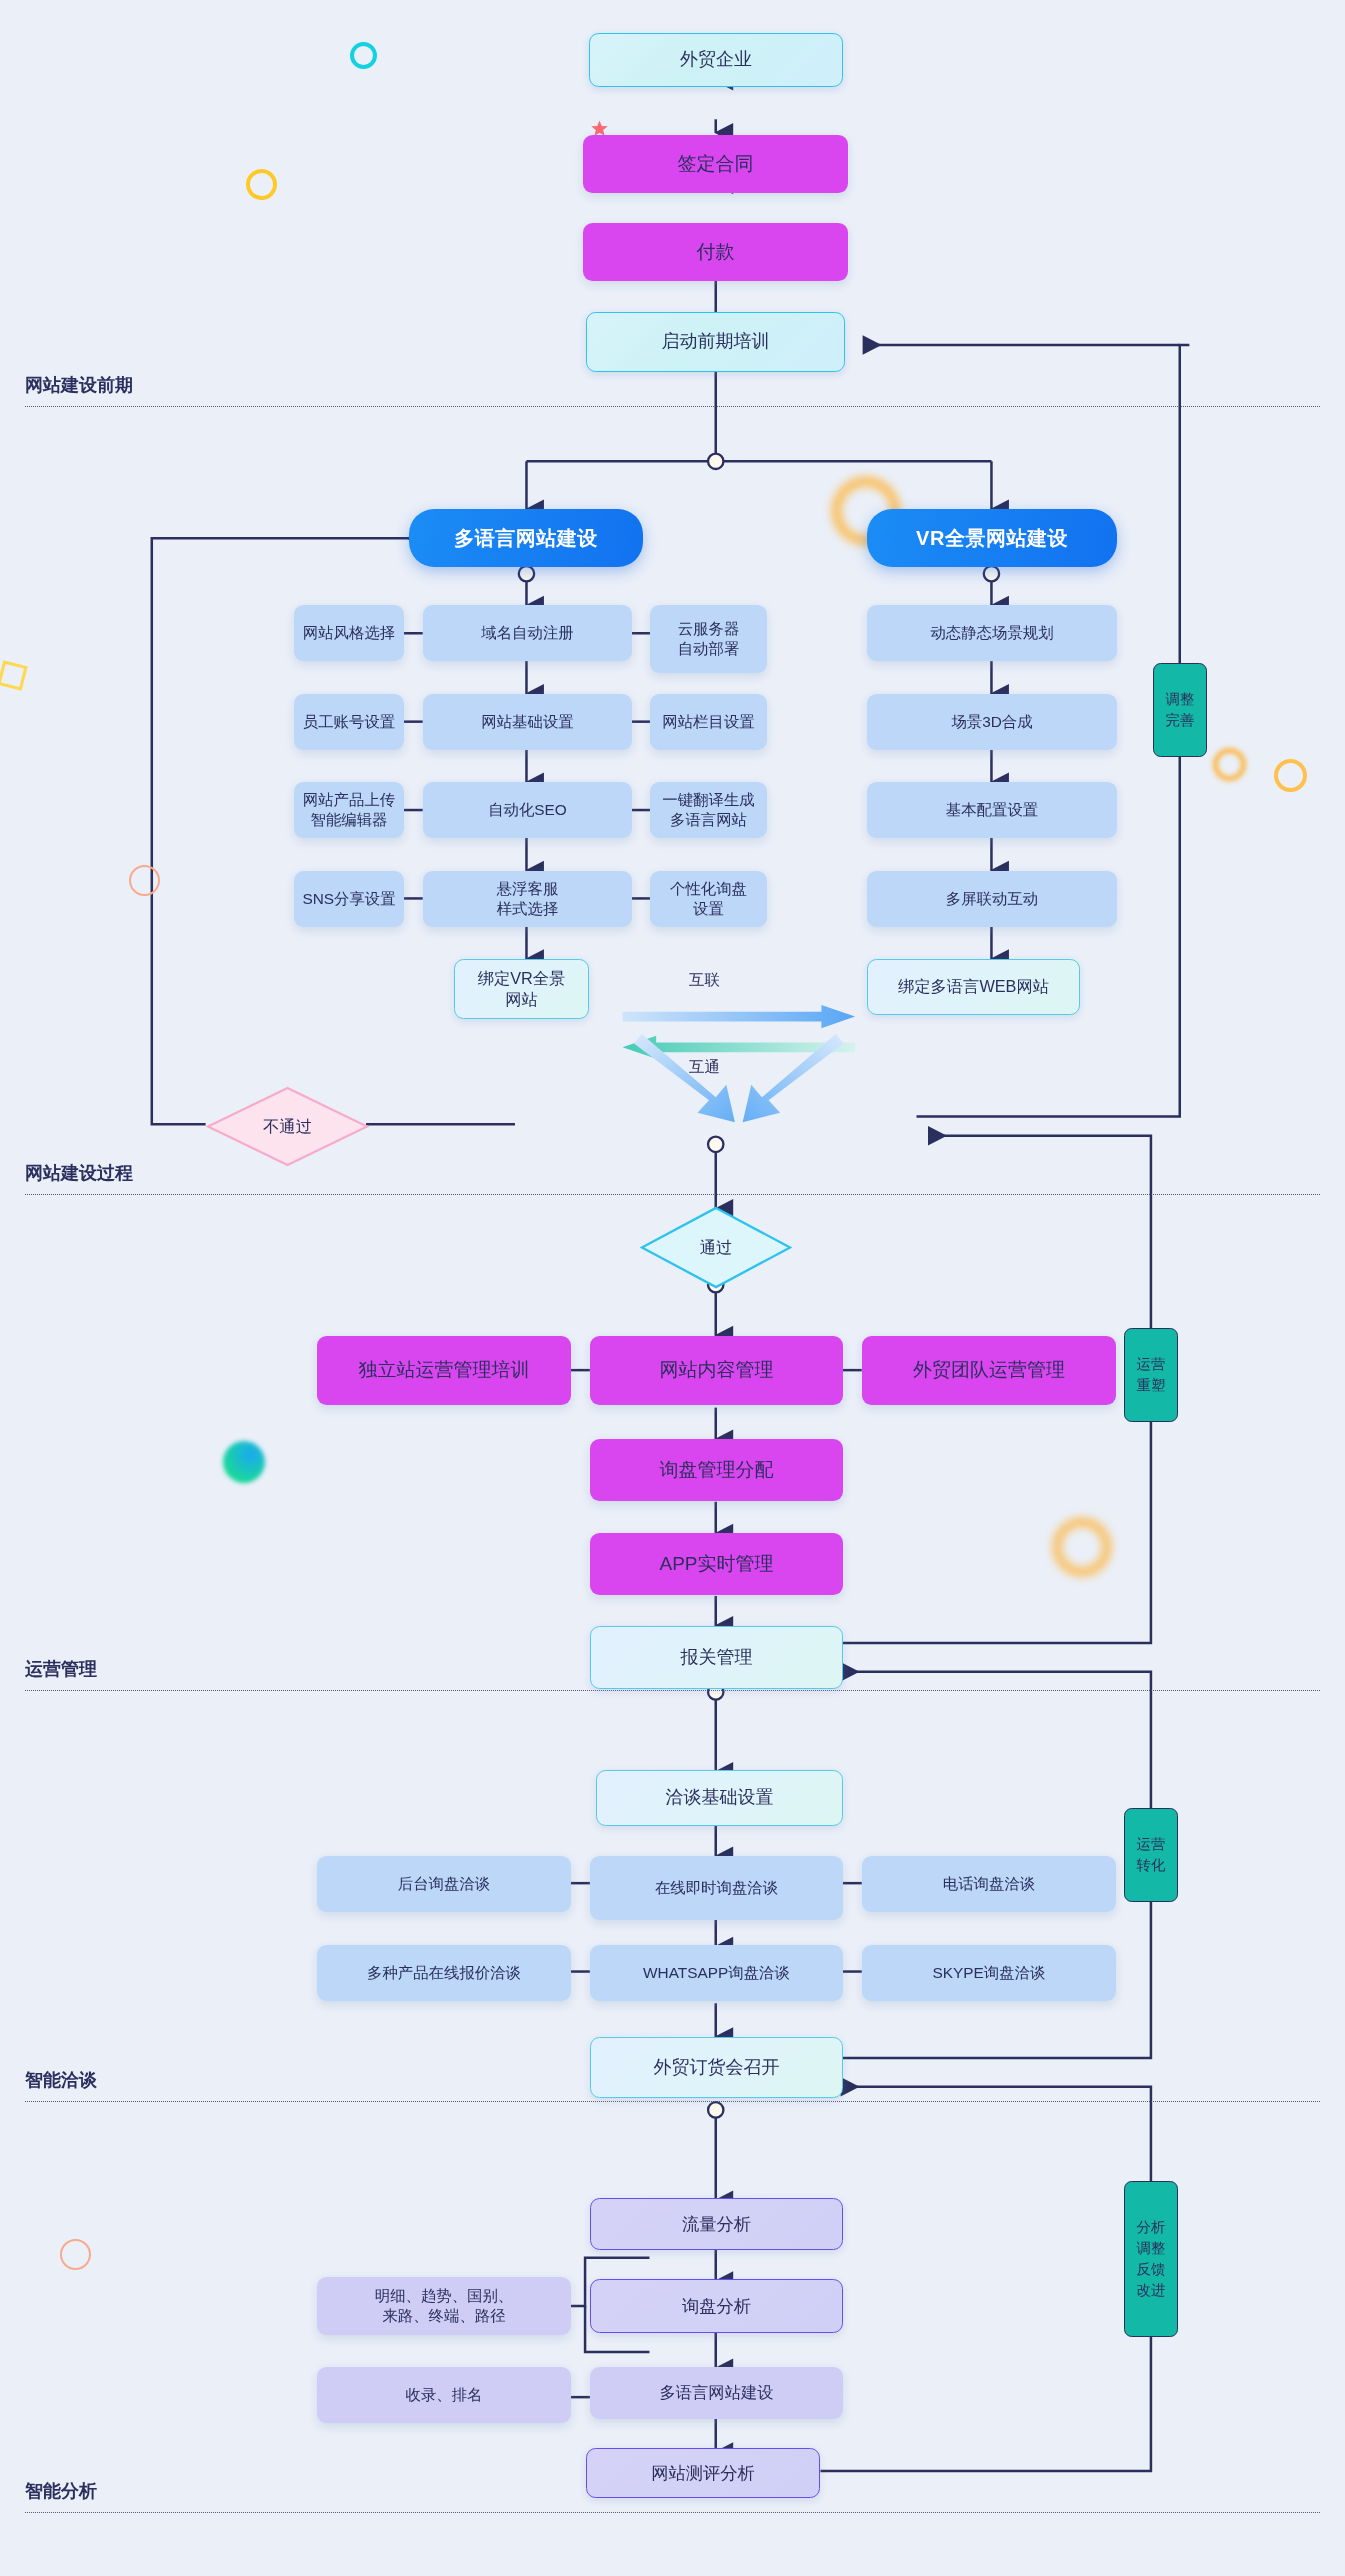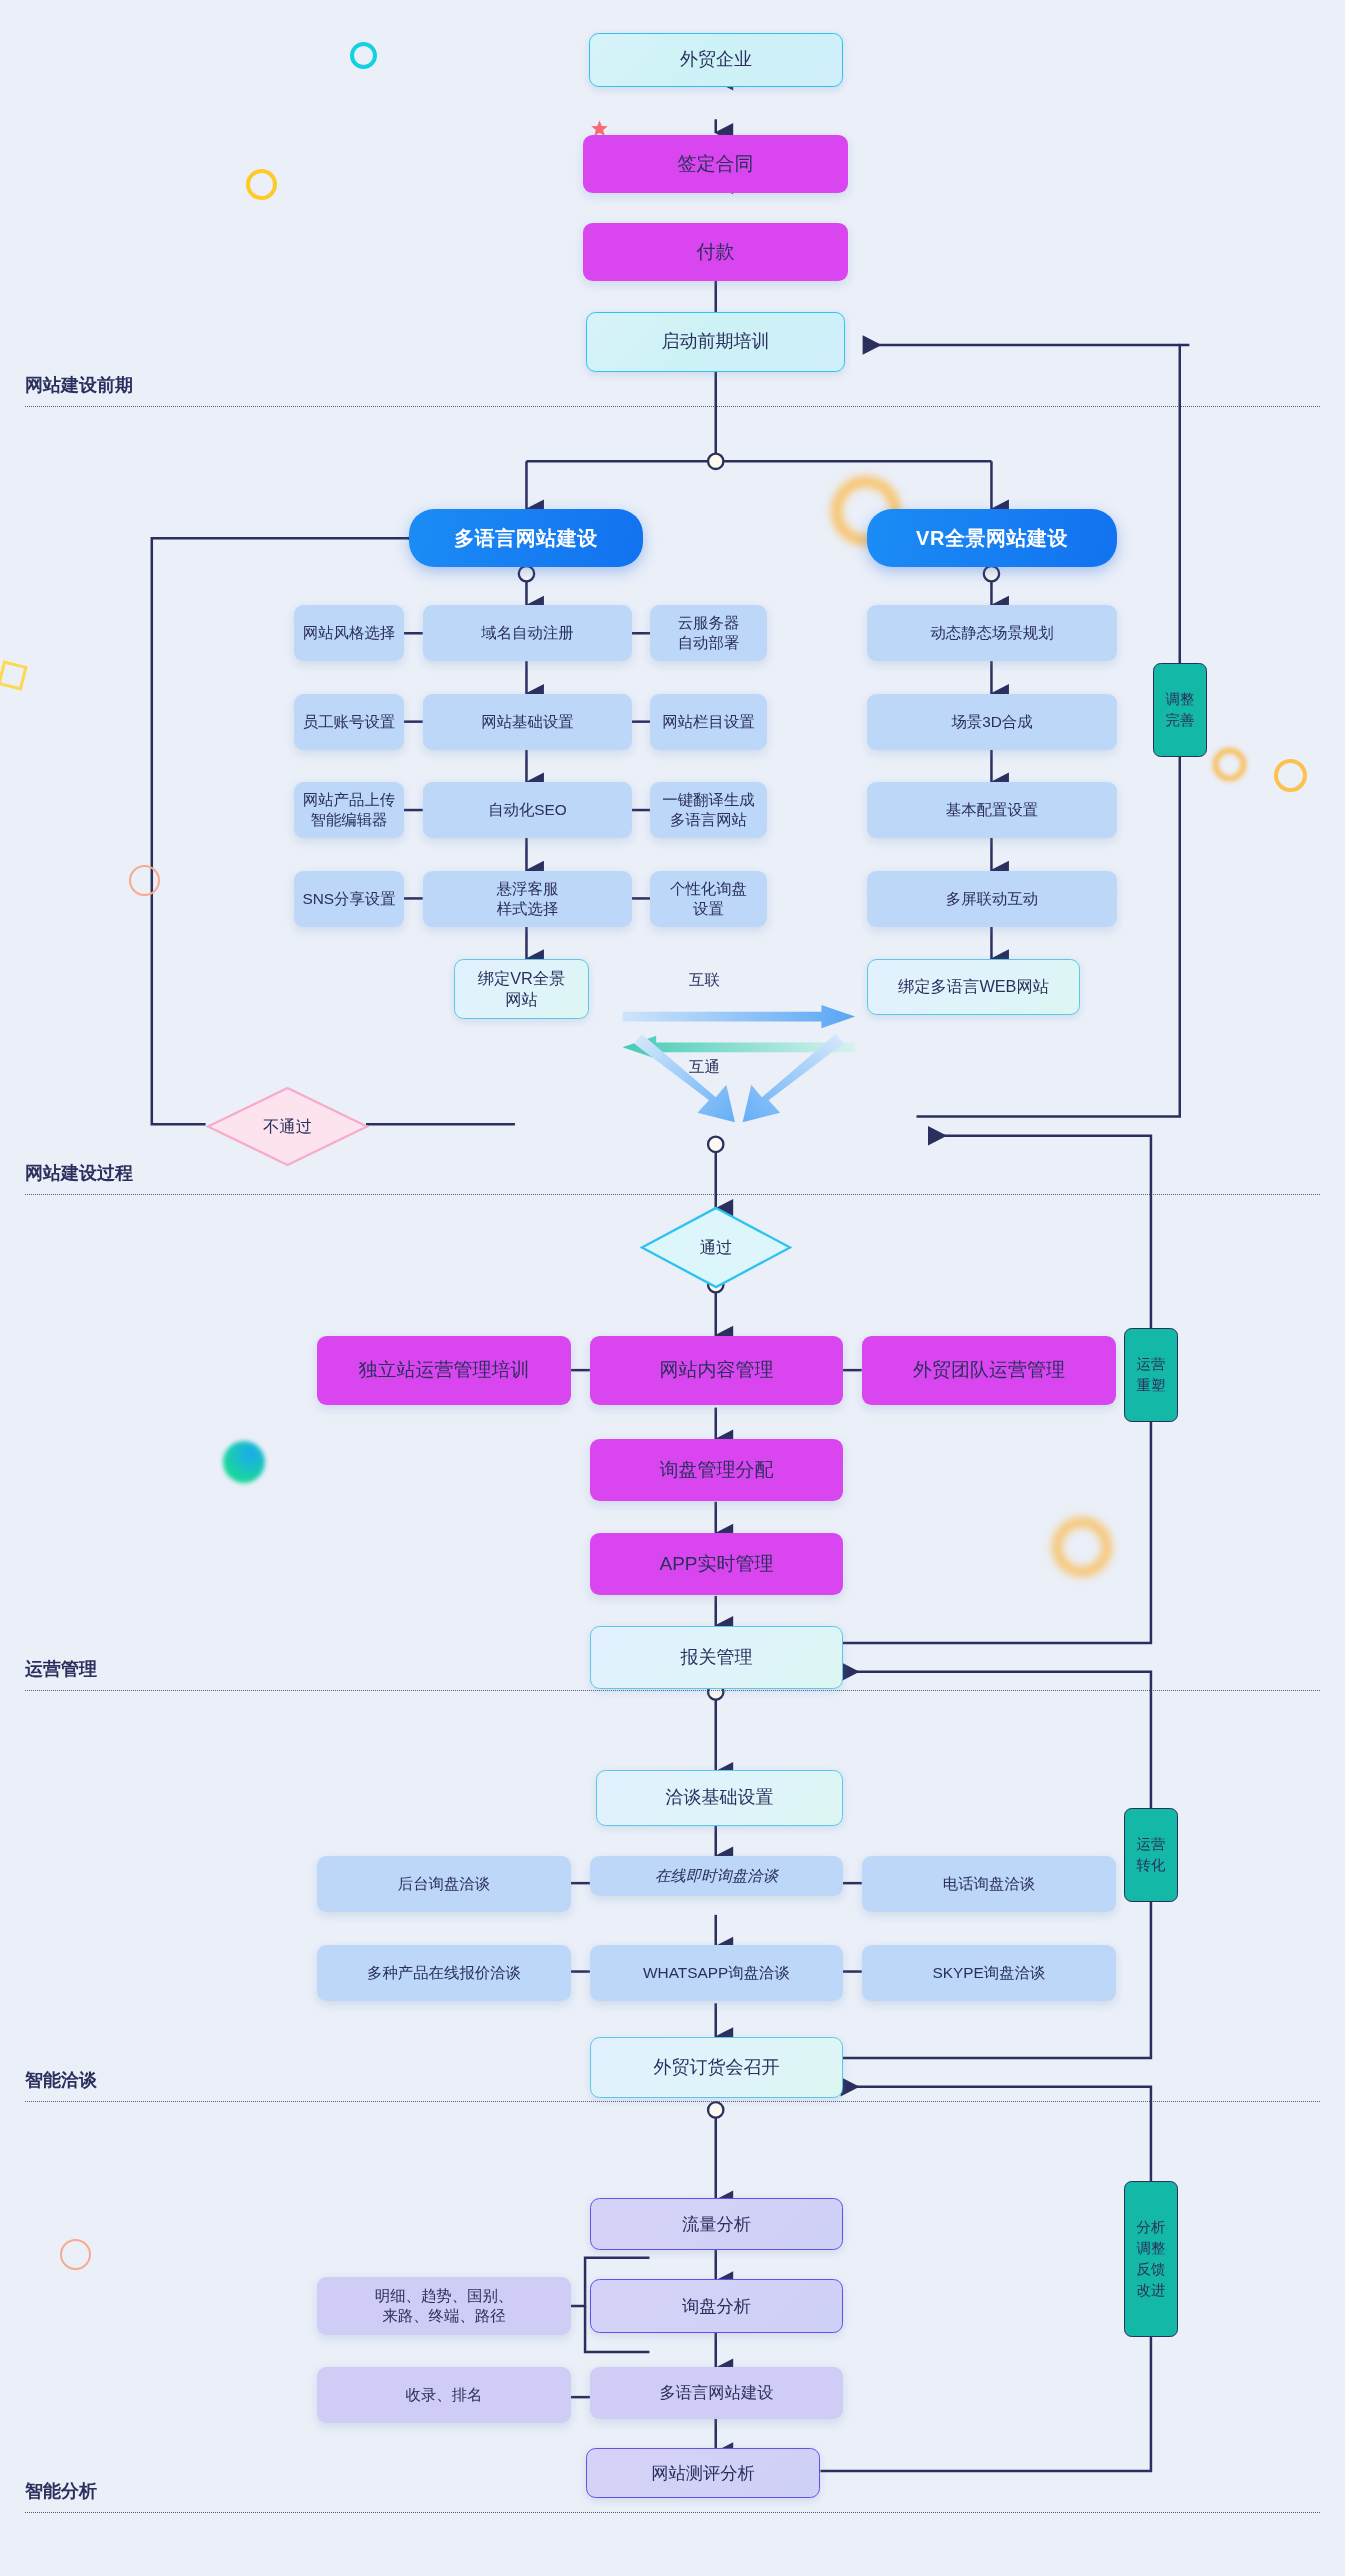--- a/index.html
+++ b/index.html
@@ -285,21 +285,21 @@
   <div class="node n-milestone" style="left:589px;top:33px;width:254px;height:54px;">外贸企业</div>
   <div class="node n-cyan" style="left:583px;top:135px;width:265px;height:58px;">签定合同</div>
   <div class="node n-cyan" style="left:583px;top:223px;width:265px;height:58px;">付款</div>
   <div class="node n-milestone" style="left:586px;top:312px;width:259px;height:60px;">启动前期培训</div>
 
   <div class="node n-pill" style="left:409px;top:509px;width:234px;height:58px;">多语言网站建设</div>
   <div class="node n-pill" style="left:867px;top:509px;width:250px;height:58px;">VR全景网站建设</div>
 
   <div class="node n-blue" style="left:294px;top:605px;width:110px;height:56px;">网站风格选择</div>
   <div class="node n-blue" style="left:423px;top:605px;width:209px;height:56px;">域名自动注册</div>
-  <div class="node n-blue" style="left:650px;top:605px;width:117px;height:56px;">云服务器
+  <div class="node n-blue" style="left:650px;top:605px;width:117px;height:68px;">云服务器
 自动部署</div>
 
   <div class="node n-blue" style="left:294px;top:694px;width:110px;height:56px;">员工账号设置</div>
   <div class="node n-blue" style="left:423px;top:694px;width:209px;height:56px;">网站基础设置</div>
   <div class="node n-blue" style="left:650px;top:694px;width:117px;height:56px;">网站栏目设置</div>
 
   <div class="node n-blue" style="left:294px;top:782px;width:110px;height:56px;">网站产品上传
 智能编辑器</div>
   <div class="node n-blue" style="left:423px;top:782px;width:209px;height:56px;">自动化SEO</div>
   <div class="node n-blue" style="left:650px;top:782px;width:117px;height:56px;">一键翻译生成
@@ -341,21 +341,21 @@
   <div class="node n-cyan" style="left:317px;top:1336px;width:254px;height:69px;">独立站运营管理培训</div>
   <div class="node n-cyan" style="left:590px;top:1336px;width:253px;height:69px;">网站内容管理</div>
   <div class="node n-cyan" style="left:862px;top:1336px;width:254px;height:69px;">外贸团队运营管理</div>
   <div class="node n-cyan" style="left:590px;top:1439px;width:253px;height:62px;">询盘管理分配</div>
   <div class="node n-cyan" style="left:590px;top:1533px;width:253px;height:62px;">APP实时管理</div>
   <div class="node n-grad" style="left:590px;top:1626px;width:253px;height:63px;font-size:18px;">报关管理</div>
 
   <div class="node n-grad" style="left:596px;top:1770px;width:247px;height:56px;font-size:18px;">洽谈基础设置</div>
 
   <div class="node n-blue" style="left:317px;top:1856px;width:254px;height:56px;">后台询盘洽谈</div>
-  <div class="node n-blue" style="left:590px;top:1856px;width:253px;height:40px;font-style:italic;">在线即时询盘洽谈</div>
+  <div class="node n-blue" style="left:590px;top:1856px;width:253px;height:64px;">在线即时询盘洽谈</div>
   <div class="node n-blue" style="left:862px;top:1856px;width:254px;height:56px;">电话询盘洽谈</div>
 
   <div class="node n-blue" style="left:317px;top:1945px;width:254px;height:56px;">多种产品在线报价洽谈</div>
   <div class="node n-blue" style="left:590px;top:1945px;width:253px;height:56px;">WHATSAPP询盘洽谈</div>
   <div class="node n-blue" style="left:862px;top:1945px;width:254px;height:56px;">SKYPE询盘洽谈</div>
 
   <div class="node n-grad" style="left:590px;top:2037px;width:253px;height:61px;font-size:18px;">外贸订货会召开</div>
 
   <div class="node n-lav-out" style="left:590px;top:2198px;width:253px;height:52px;">流量分析</div>
   <div class="node n-lav-out" style="left:590px;top:2279px;width:253px;height:54px;">询盘分析</div>

